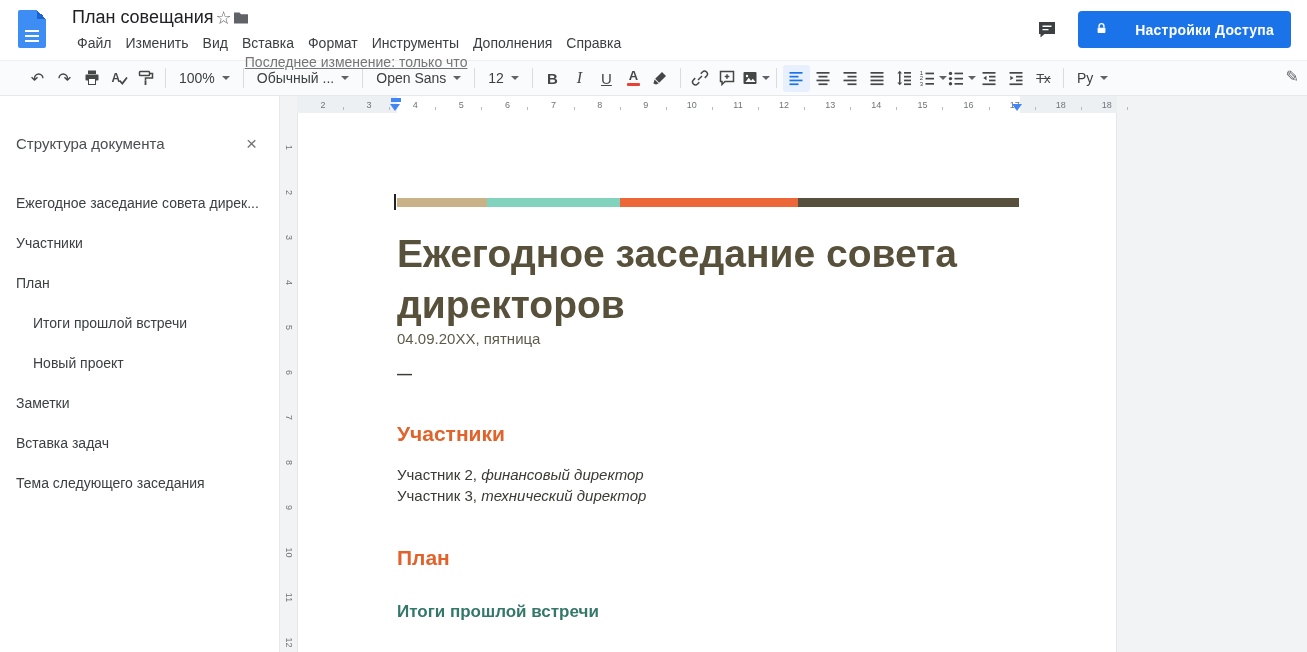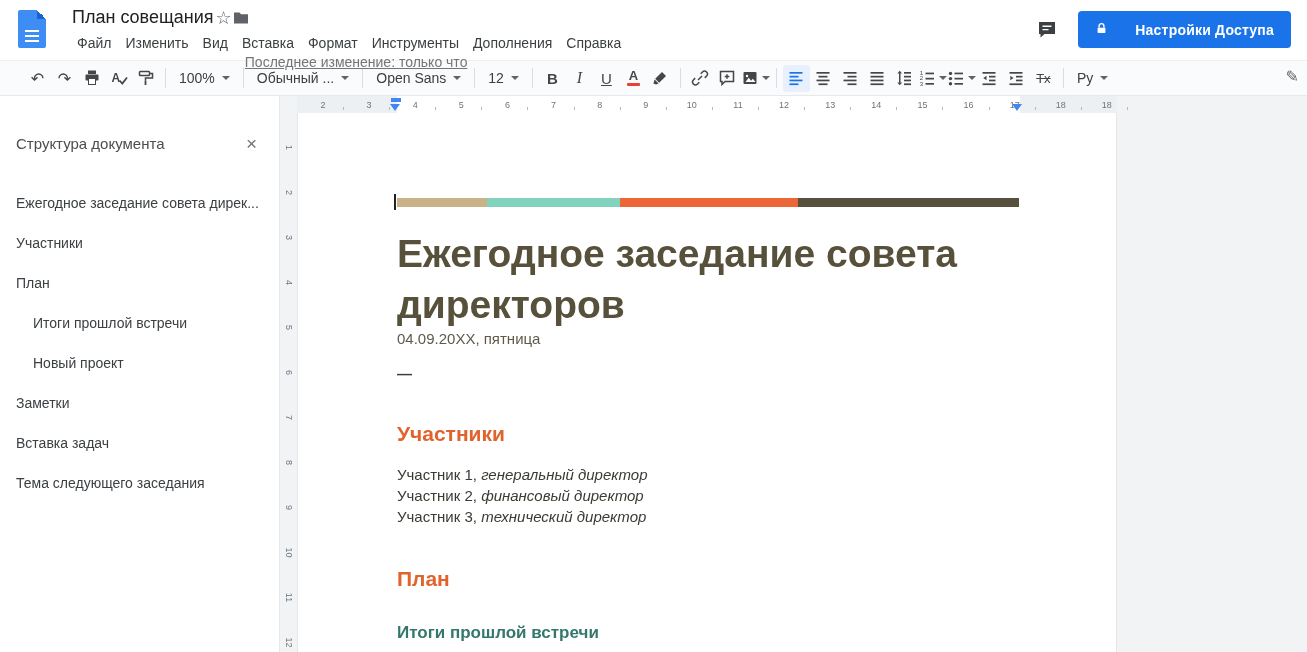--- a/index.html
+++ b/index.html
@@ -417,21 +417,20 @@
         <div class="seg seg2" style="background: rgb(130, 211, 190);"></div>
         <div class="seg seg3" style="background: rgb(237, 102, 55);"></div>
         <div class="seg seg4" style="background: rgb(87, 80, 60);"></div>
       </div>
       <h1 class="d-title" style="color: rgb(87, 80, 58);">Ежегодное заседание совета директоров</h1>
       <div class="d-date">04.09.20XX, пятница</div>
       <div class="d-dash">—</div>
       <h2 class="h-orange" style="color: rgb(226, 98, 43);">Участники</h2>
       <div class="p-list">
 
-          <div class="p-line"><span>Участник 1,</span> <span class="p-role">генеральный директор</span></div>
 
           <div class="p-line"><span>Участник 2,</span> <span class="p-role">финансовый директор</span></div>
 
           <div class="p-line"><span>Участник 3,</span> <span class="p-role">технический директор</span></div>
         </div>
       <h2 class="h-orange second" style="color: rgb(226, 98, 43);">План</h2>
       <h3 class="h-teal" style="color: rgb(52, 119, 107);">Итоги прошлой встречи</h3>
     </div>
   </div>
 </div>

